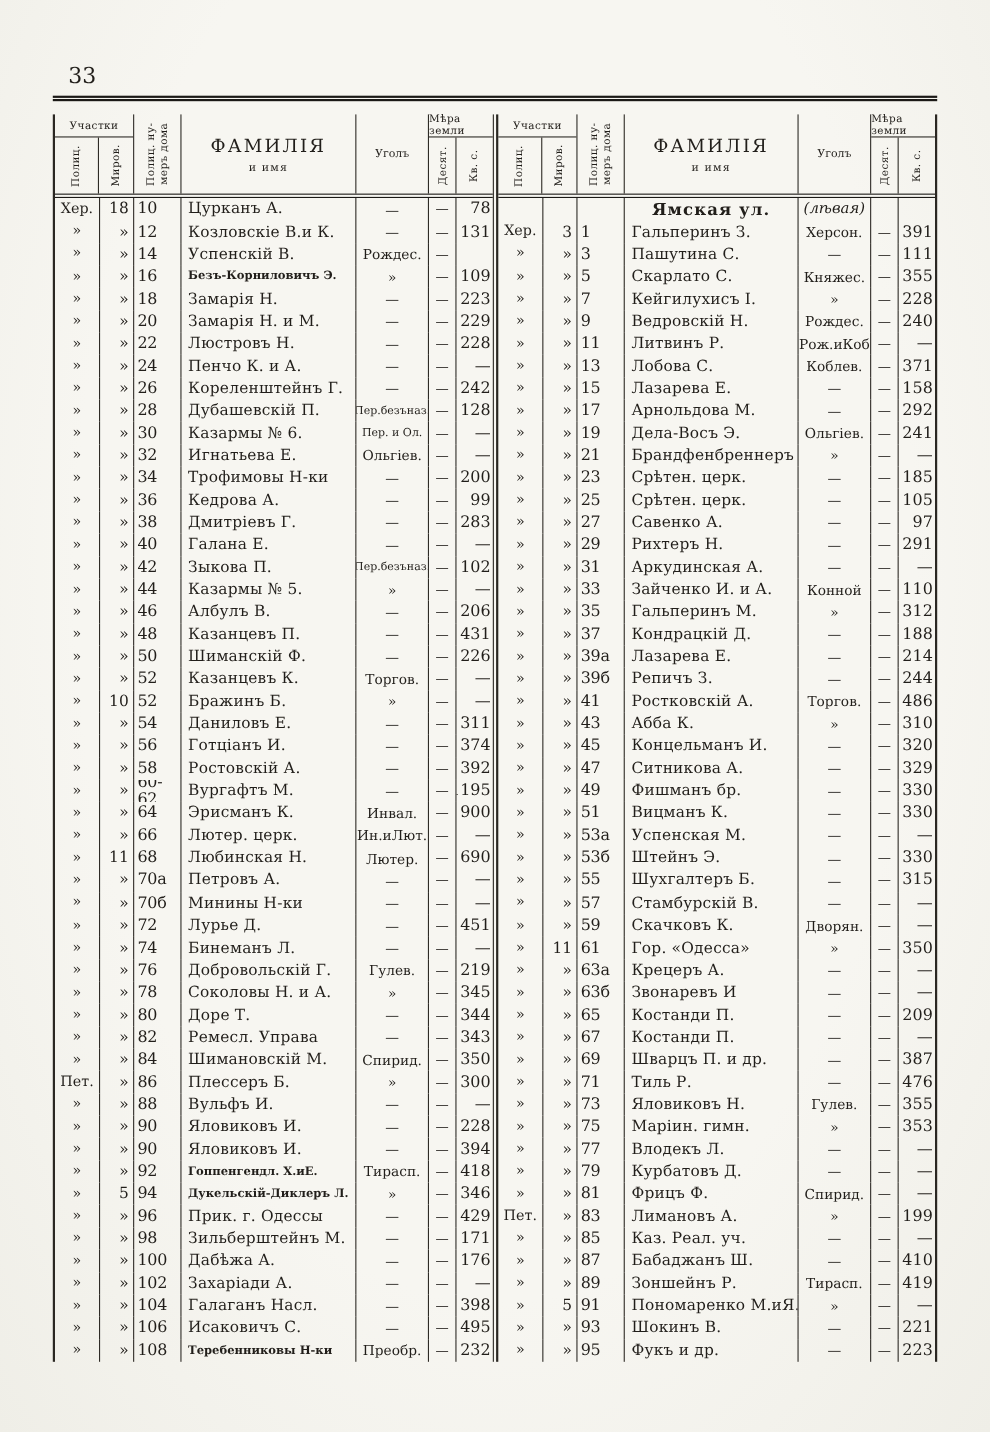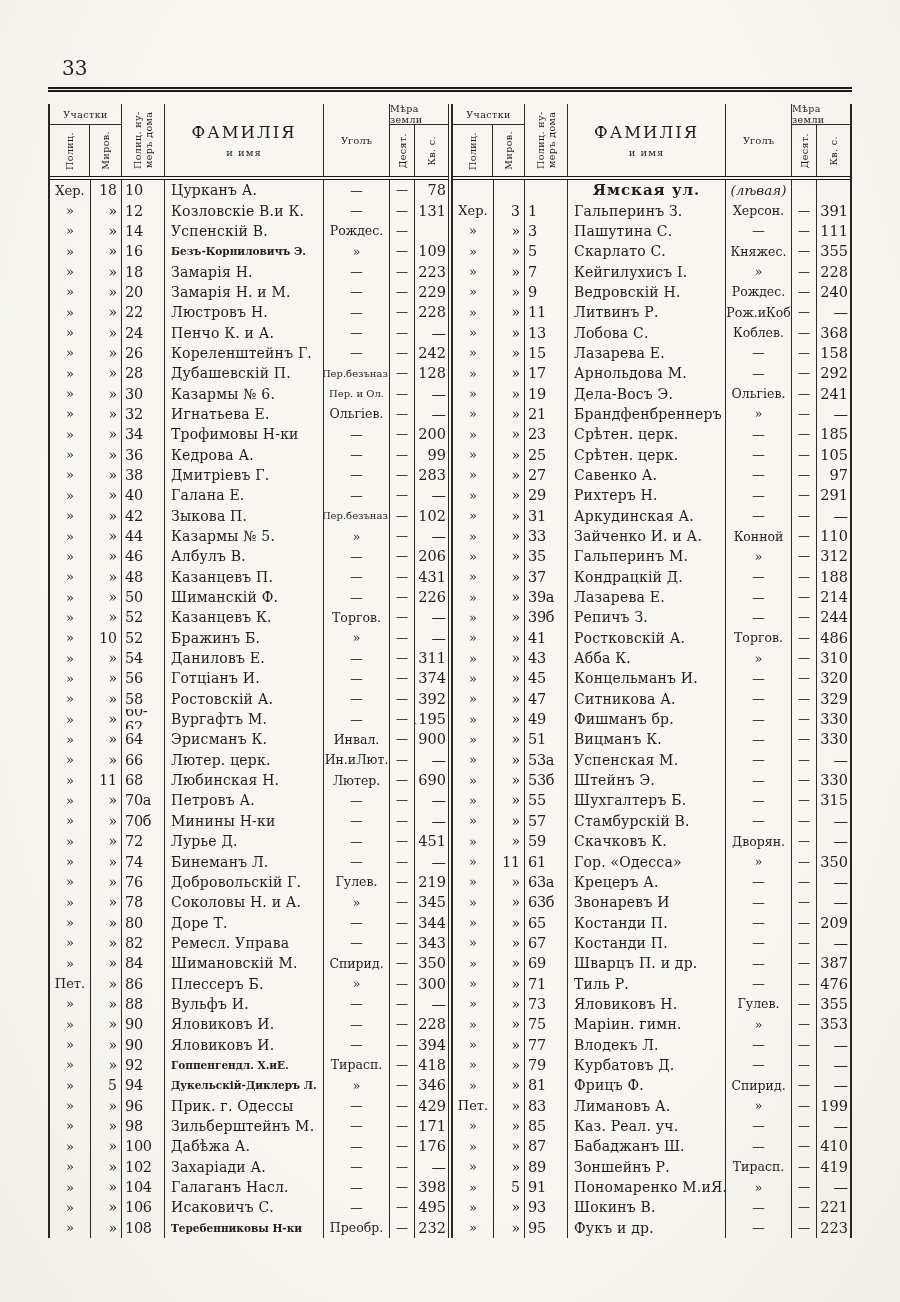--- a/index.html
+++ b/index.html
@@ -678,21 +678,21 @@
             <div class="c d">—</div>
             <div class="c s">—</div>
           </div>
           <div class="row">
             <div class="c p">»</div>
             <div class="c m">»</div>
             <div class="c n">13</div>
             <div class="c name">Лобова С.</div>
             <div class="c corner">Коблев.</div>
             <div class="c d">—</div>
-            <div class="c s">368</div>
+            <div class="c s">371</div>
           </div>
           <div class="row">
             <div class="c p">»</div>
             <div class="c m">»</div>
             <div class="c n">15</div>
             <div class="c name">Лазарева Е.</div>
             <div class="c corner">—</div>
             <div class="c d">—</div>
             <div class="c s">158</div>
           </div>

